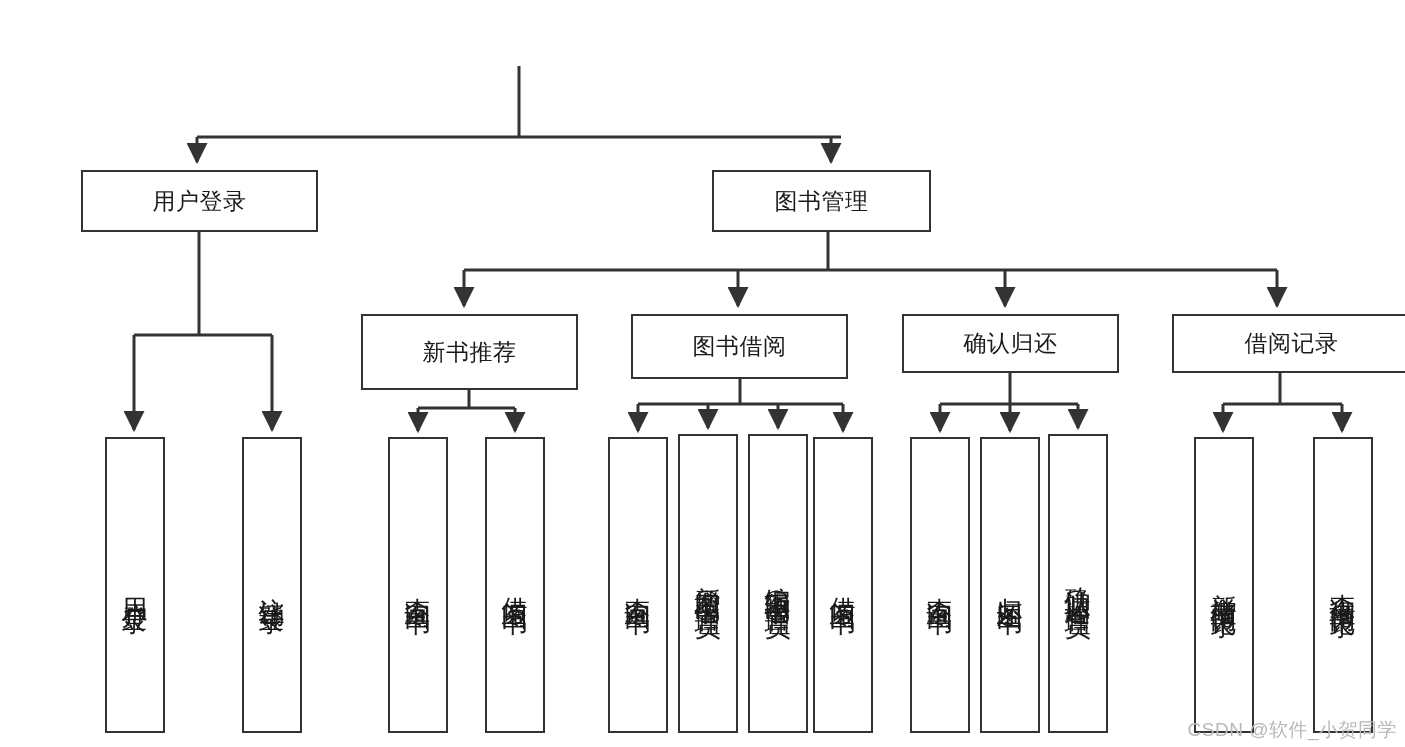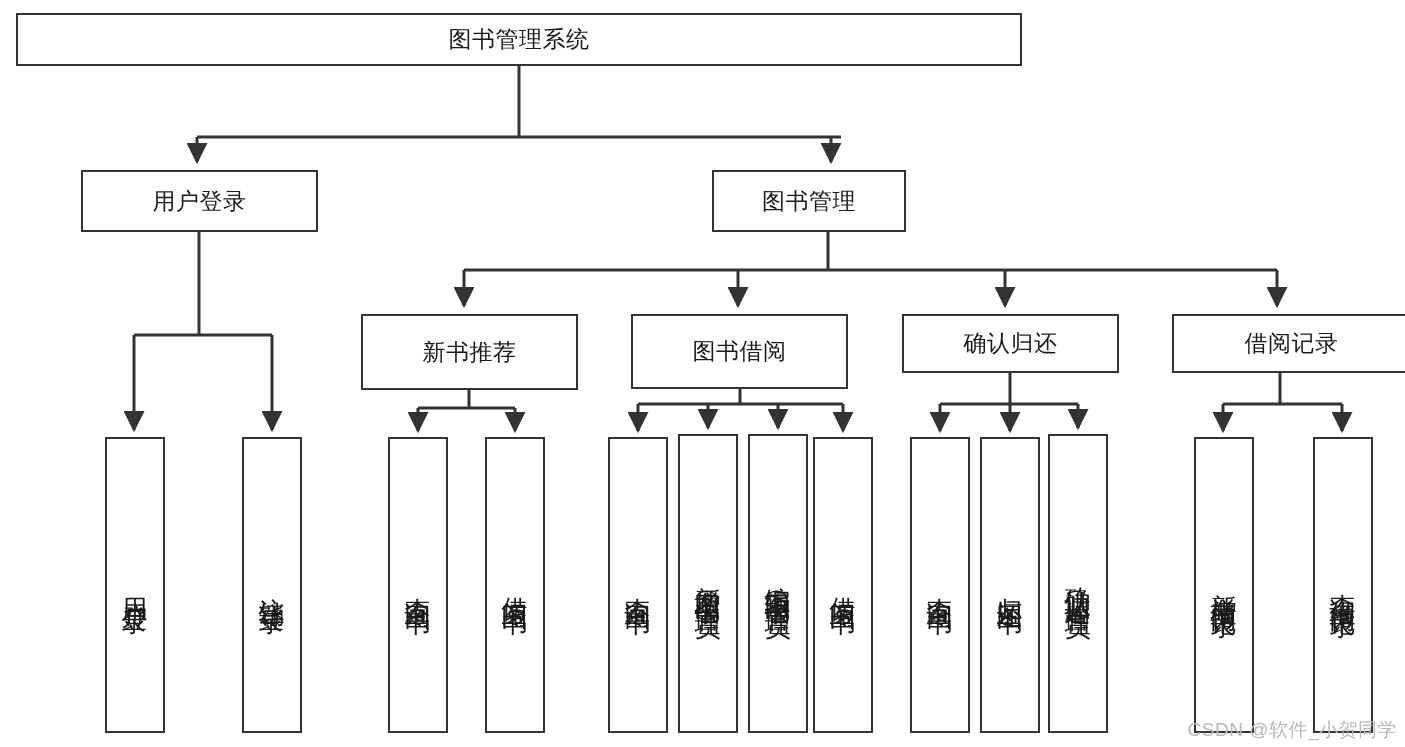--- a/index.html
+++ b/index.html
@@ -115,35 +115,32 @@
       <path d="M 1010 404 L 1010 431" marker-end="url(#arrow)"></path>
       <path d="M 1078 404 L 1078 428" marker-end="url(#arrow)"></path>
 
       <path d="M 1280 373 L 1280 404"></path>
       <path d="M 1223 404 L 1342 404"></path>
       <path d="M 1223 404 L 1223 431" marker-end="url(#arrow)"></path>
       <path d="M 1342 404 L 1342 431" marker-end="url(#arrow)"></path>
     </g>
   </svg>
 
-  <div class="node horiz" style="left:16px; top:13px; width:1006px; height:53px;">
-    <span class="node-label">图书管理系统</span>
-  </div>
 
   <div class="node horiz" style="left:81px; top:170px; width:237px; height:62px;">
     <span class="node-label">用户登录</span>
   </div>
-  <div class="node horiz" style="left:712px; top:170px; width:194px; height:62px;">
+  <div class="node horiz" style="left:712px; top:170px; width:219px; height:62px;">
     <span class="node-label">图书管理</span>
   </div>
 
   <div class="node horiz" style="left:361px; top:314px; width:217px; height:76px;">
     <span class="node-label">新书推荐</span>
   </div>
-  <div class="node horiz" style="left:631px; top:314px; width:217px; height:75px;">
+  <div class="node horiz" style="left:631px; top:314px; width:217px; height:65px;">
     <span class="node-label">图书借阅</span>
   </div>
   <div class="node horiz" style="left:902px; top:314px; width:217px; height:59px;">
     <span class="node-label">确认归还</span>
   </div>
   <div class="node horiz" style="left:1172px; top:314px; width:239px; height:59px;">
     <span class="node-label">借阅记录</span>
   </div>
 
   <div class="node vert" style="left:105px; top:437px; width:60px; height:296px;">

